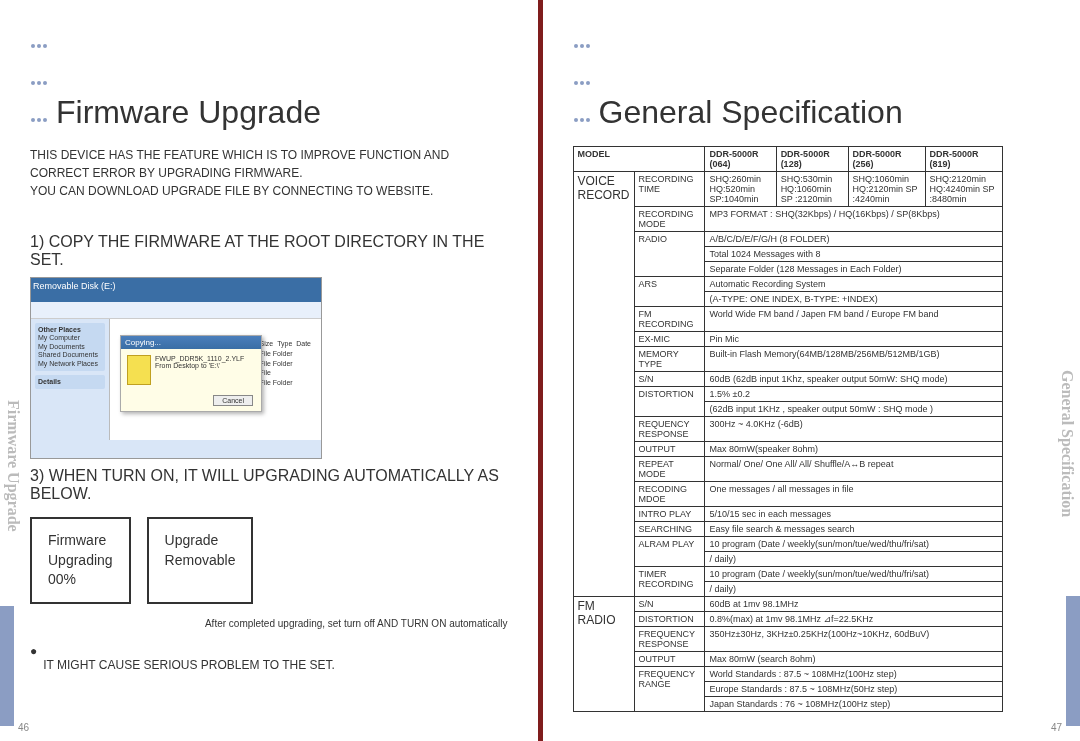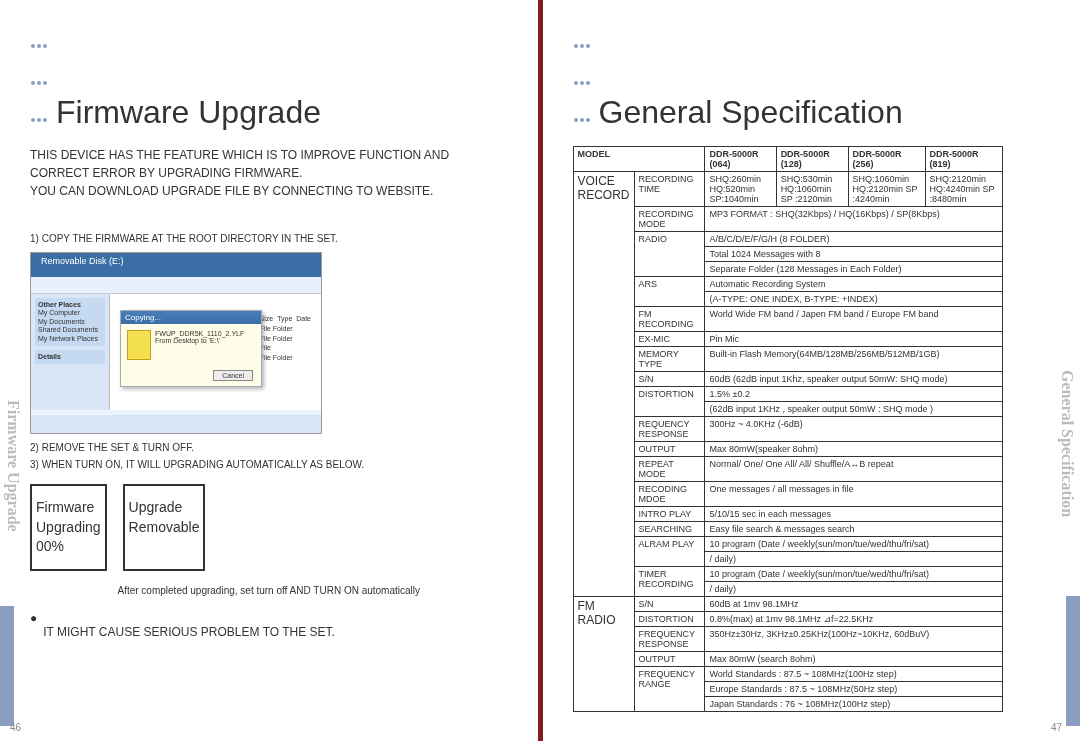--- a/index.html
+++ b/index.html
@@ -3,49 +3,49 @@
 <meta charset="utf-8">
 <style>
 body{margin:0;padding:0;font-family:Arial,sans-serif;background:#fff;width:1080px;height:741px;position:relative;font-size:12px;color:#333}
 .page{width:1080px;height:741px;display:flex;position:relative}
 .left,.right{flex:1;padding:20px 30px;position:relative}
 .left{border-right:5px solid #7f1d1d}
 h1{font-size:32px;font-weight:400;margin:0 0 15px 0;color:#333}
 .dots{display:inline-block;margin-right:8px}
 .dots span{display:inline-block;width:4px;height:4px;background:#8b9dc3;margin:1px;border-radius:50%}
 .intro{font-size:12px;line-height:1.5;margin-bottom:33px}
-.step{font-size:10px;margin:6px 0}
+.step{font-size:16px;margin:6px 0}
 .screenshot{width:290px;height:180px;border:1px solid #999;margin:8px 0;background:linear-gradient(#eaf3ff,#eaf3ff);position:relative;overflow:hidden}
-.ss-top{height:18px;background:linear-gradient(#3a6ea5,#3a6ea5);font-size:9px;color:#fff;padding:3px 10px}
+.ss-top{height:18px;background:linear-gradient(#3a6ea5,#3a6ea5);font-size:9px;color:#fff;padding:3px 2px}
 .ss-toolbar{height:16px;background:#e8f0fb;border-bottom:1px solid #ccc}
-.ss-body{display:flex;height:116px}
+.ss-body{display:flex;height:140px}
 .ss-side{width:70px;background:#d9e6f7;border-right:1px solid #bbb;font-size:7px;padding:4px}
 .ss-main{flex:1;background:#fff;position:relative}
 .ss-dialog{position:absolute;top:16px;left:10px;width:140px;height:75px;background:#fffde7;border:1px solid #aaa;box-shadow:2px 2px 4px rgba(0,0,0,0.3);font-size:7px}
 .ss-dialog-title{background:linear-gradient(#4a7ebb,#3a6ea5);color:#fff;padding:2px 4px;font-size:8px}
 .ss-dialog-body{padding:6px;display:flex;gap:4px}
 .ss-dialog-icon{width:22px;height:28px;background:#f5e050;border:1px solid #c0a020}
 .ss-dialog-btn{position:absolute;bottom:5px;right:8px;padding:1px 8px;border:1px solid #888;background:#eee;font-size:7px}
 .ss-file{position:absolute;right:10px;top:20px;font-size:7px;line-height:1.4;color:#333}
 .ss-side-section{background:#c5d9f1;padding:3px;margin-bottom:4px;border-radius:2px;line-height:1.2}
 .ss-footer{position:absolute;bottom:0;left:0;right:0;height:14px;background:#d9e6f7;font-size:7px;padding:2px 5px;color:#356}
-.note{font-size:10px;text-align:center;margin:0 0 14px}
+.note{font-size:10px;text-align:right;margin:0 0 14px}
 .boxes{display:flex;gap:16px;margin:14px 0}
-.box{border:2px solid #333;padding:12px 4px;font-size:14px;line-height:1.4}
+.box{border:2px solid #333;padding:12px 16px;font-size:14px;line-height:1.4}
 .bullets{font-size:12px;margin-top:15px}
 .bullet-item{display:flex;gap:6px;margin-bottom:2px}
 .bullet-dot{flex-shrink:0}
 .side-tab{position:absolute;writing-mode:vertical-rl;text-orientation:mixed;font-size:16px;font-weight:bold;color:#bbb;font-family:Georgia,serif}
 .side-tab.left-tab{left:4px;top:400px}
 .side-tab.right-tab{right:4px;top:370px}
 .side-stub{position:absolute;width:14px;background:#8b9dc3;bottom:15px}
 .side-stub.l{left:0;height:120px}
 .side-stub.r{right:0;height:130px}
 .pnum{position:absolute;bottom:8px;font-size:10px;color:#888}
-.pnum.l{left:10px}
+.pnum.l{left:18px}
 .pnum.r{right:18px}
 
 table.spec{border-collapse:collapse;font-size:9px;width:430px}
 table.spec td,table.spec th{border:1px solid #333;padding:2px 4px;vertical-align:top;text-align:left}
 table.spec th{font-weight:bold}
 .cat-normal{text-align:center;font-size:12px;width:36px}
 .subhead th{text-align:center;font-size:9px}
 </style>
 </head>
 <body>
@@ -90,21 +90,20 @@
                 <div>From Desktop to 'E:\'</div>
               </div>
             </div>
             <div class="ss-dialog-btn">Cancel</div>
           </div>
         </div>
       </div>
       <div class="ss-footer"></div>
     </div>
 
-    <div class="step">2) REMOVE THE SET &amp; TURN OFF.</div>
     <div class="step">3) WHEN TURN ON, IT WILL UPGRADING AUTOMATICALLY AS BELOW.</div>
 
     <div class="boxes">
       <div class="box">
         <div>Firmware</div>
           <div>Upgrading</div>
           <div>00%</div>
       </div>
       <div class="box">
         <div>Upgrade</div>

